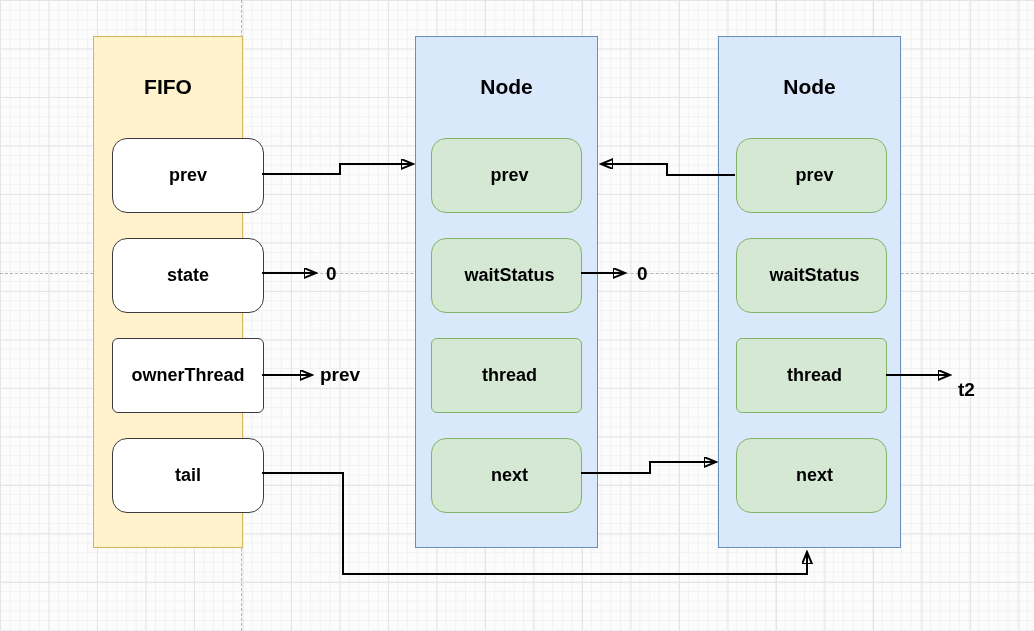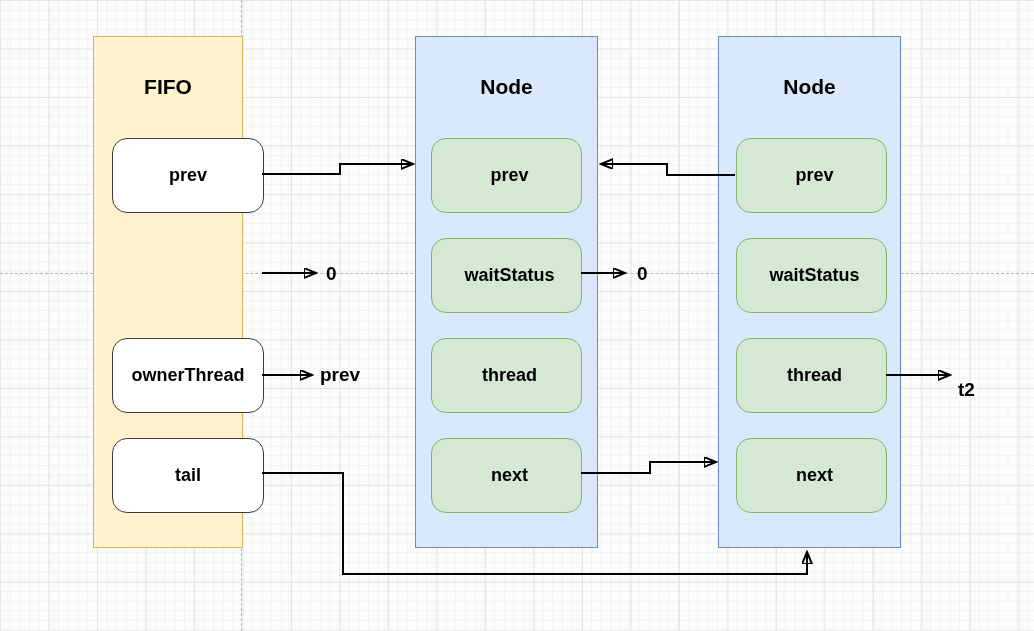--- a/index.html
+++ b/index.html
@@ -45,21 +45,21 @@
     position: absolute; height: 75px; box-sizing: border-box;
     border-radius: 15px; display: flex; align-items: center; justify-content: center;
     font-size: 18px; font-weight: bold; color: #000;
   }
   .cell-white { left: 18px; width: 152px; background: #ffffff; border: 1.5px solid #3c3c3c; }
   .cell-green { left: 15px; width: 151px; background: #D5E8D4; border: 1px solid #82B366; padding-left: 6px; }
   .col-node2 .cell-green { left: 17px; }
 
   .r1 { top: 101px; }
   .r2 { top: 201px; }
-  .r3 { top: 301px; }
+  .r3 { top: 301px; border-radius: 6px; }
   .r4 { top: 401px; align-items: center; }
 
   .edges {
     position: absolute; left: 0; top: 0; z-index: 3; pointer-events: none;
   }
   .edges path { fill: none; stroke: #000; stroke-width: 2; }
 
   .edge-label {
     position: absolute; z-index: 4; transform: translateY(-50%);
     font-size: 19px; font-weight: bold; color: #000; white-space: nowrap;
@@ -70,20 +70,23 @@
 
 <div class="canvas">
 
   <div class="dash-v"></div>
   <div class="dash-h"></div>
 
   <div class="col col-fifo">
     <div class="col-title">FIFO</div>
     <div class="cell cell-white r1">
       <span>prev</span>
+    </div>
+    <div class="cell cell-white r2">
+      <span>state</span>
     </div>
     <div class="cell cell-white r3">
       <span>ownerThread</span>
     </div>
     <div class="cell cell-white r4">
       <span>tail</span>
     </div>
   </div>
 
   <div class="col col-node1">

